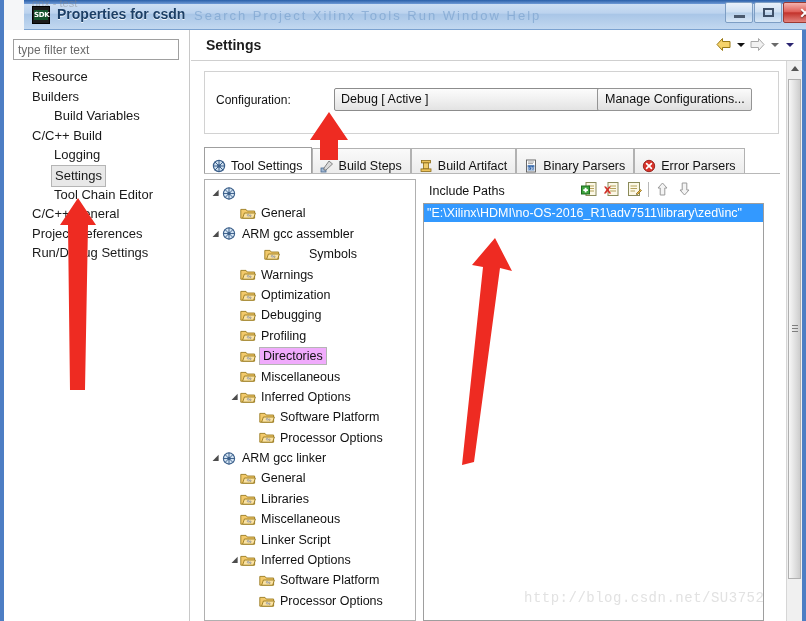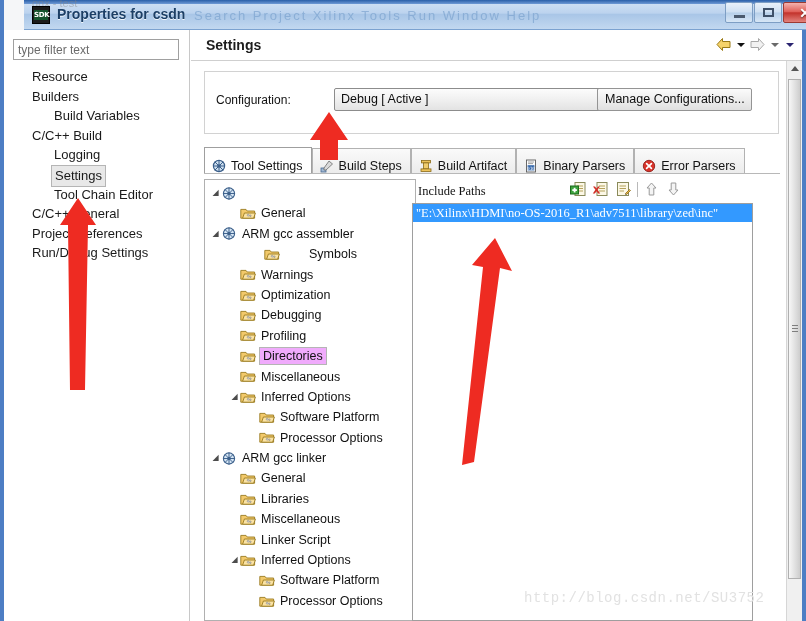--- a/index.html
+++ b/index.html
@@ -400,25 +400,24 @@
   .tt-row.selected .tt-lbl {
     background: #f0abfc;
     border: 1px solid #b5b5b5;
     padding: 0 3px;
     line-height: 16px;
   }
 
   
   .inc-panel {
     position: absolute;
-    left: 208px; top: 6px;
+    left: 219px; top: 6px;
     width: 341px;
     height: 442px;
     box-sizing: border-box;
-    font-family: Liberation Serif, serif;
   }
   .inc-header {
     position: absolute;
     left: 0; top: 0;
     width: 341px;
     height: 24px;
     display: flex;
     align-items: center;
   }
   .inc-title {

